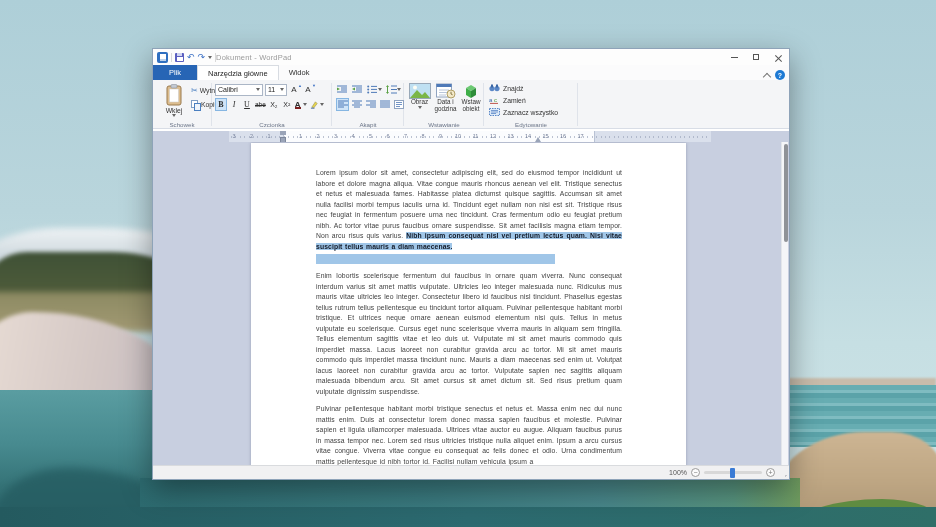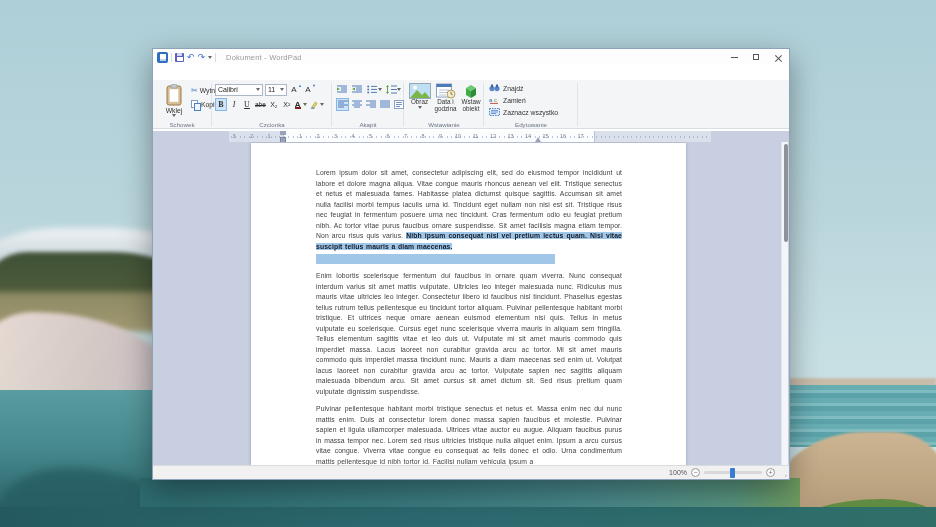--- a/index.html
+++ b/index.html
@@ -50,21 +50,21 @@
               display:flex; align-items:center; }
   .qat { display:flex; align-items:center; gap:3px; padding-left:4px; }
   .appicon { width:11px; height:11px; background:#2f6fc0; border-radius:2px; position:relative; }
   .appicon::after { content:""; position:absolute; left:2.5px; top:2px; width:6px; height:7px; background:#fff;
                     box-shadow:inset 0 -2px 0 #bcd2ec; }
   .qsep { width:1px; height:9px; background:#d9d9d9; }
   .glyph-btn { font-size:9px; line-height:10px; color:#3a6fc4; cursor:default; }
   .save-ic { width:9px; height:9px; background:#5b5fc0; border-radius:1px; position:relative; }
   .save-ic::before { content:""; position:absolute; left:2px; top:0; width:5px; height:3px; background:#cfd4f0; }
   .save-ic::after { content:""; position:absolute; left:1.5px; bottom:.5px; width:6px; height:4px; background:#fff; }
-  .win-title { color:#9b9b9b; font-size:7.5px; margin-left:10px; letter-spacing:.2px; }
+  .win-title { color:#9b9b9b; font-size:7.5px; margin-left:0; letter-spacing:.2px; }
   .winbtns { margin-left:auto; display:flex; height:100%; }
   .winbtn { width:22px; height:100%; display:flex; align-items:center; justify-content:center; }
   .ic-min { width:7px; height:1px; background:#555; }
   .ic-max { width:6px; height:6px; border:1px solid #555; }
   .ic-close { position:relative; width:7px; height:7px; }
   .ic-close::before,.ic-close::after { content:""; position:absolute; left:3px; top:0; width:1px; height:9px; background:#555; }
   .ic-close::before { transform:rotate(45deg);} .ic-close::after { transform:rotate(-45deg);}
 
   
   .tabrow { position:absolute; left:0; top:16px; width:100%; height:15px; background:#fbfbfc;
@@ -205,20 +205,29 @@
           </div>
         <div class="winbtn">
             <span class="ic-max"></span>
           </div>
         <div class="winbtn">
             <span class="ic-close"></span>
           </div>
       </div>
     </div>
 
+    <div class="tabrow">
+      <div class="tab tab-file">Plik</div>
+      <div class="tab tab-active">Narzędzia główne</div>
+      <div class="tab">Widok</div>
+      <div class="tabrow-right">
+        <span class="chev-up"></span>
+        <span class="help-circle">?</span>
+      </div>
+    </div>
 
     <div class="ribbon">
       <div class="rdiv" style="left:58px"></div>
       <div class="rdiv" style="left:178px"></div>
       <div class="rdiv" style="left:250px"></div>
       <div class="rdiv" style="left:330px"></div>
       <div class="rdiv" style="left:424px"></div>
 
       <div class="rgroup" style="left:0;width:58px">
         <div class="paste-btn">

